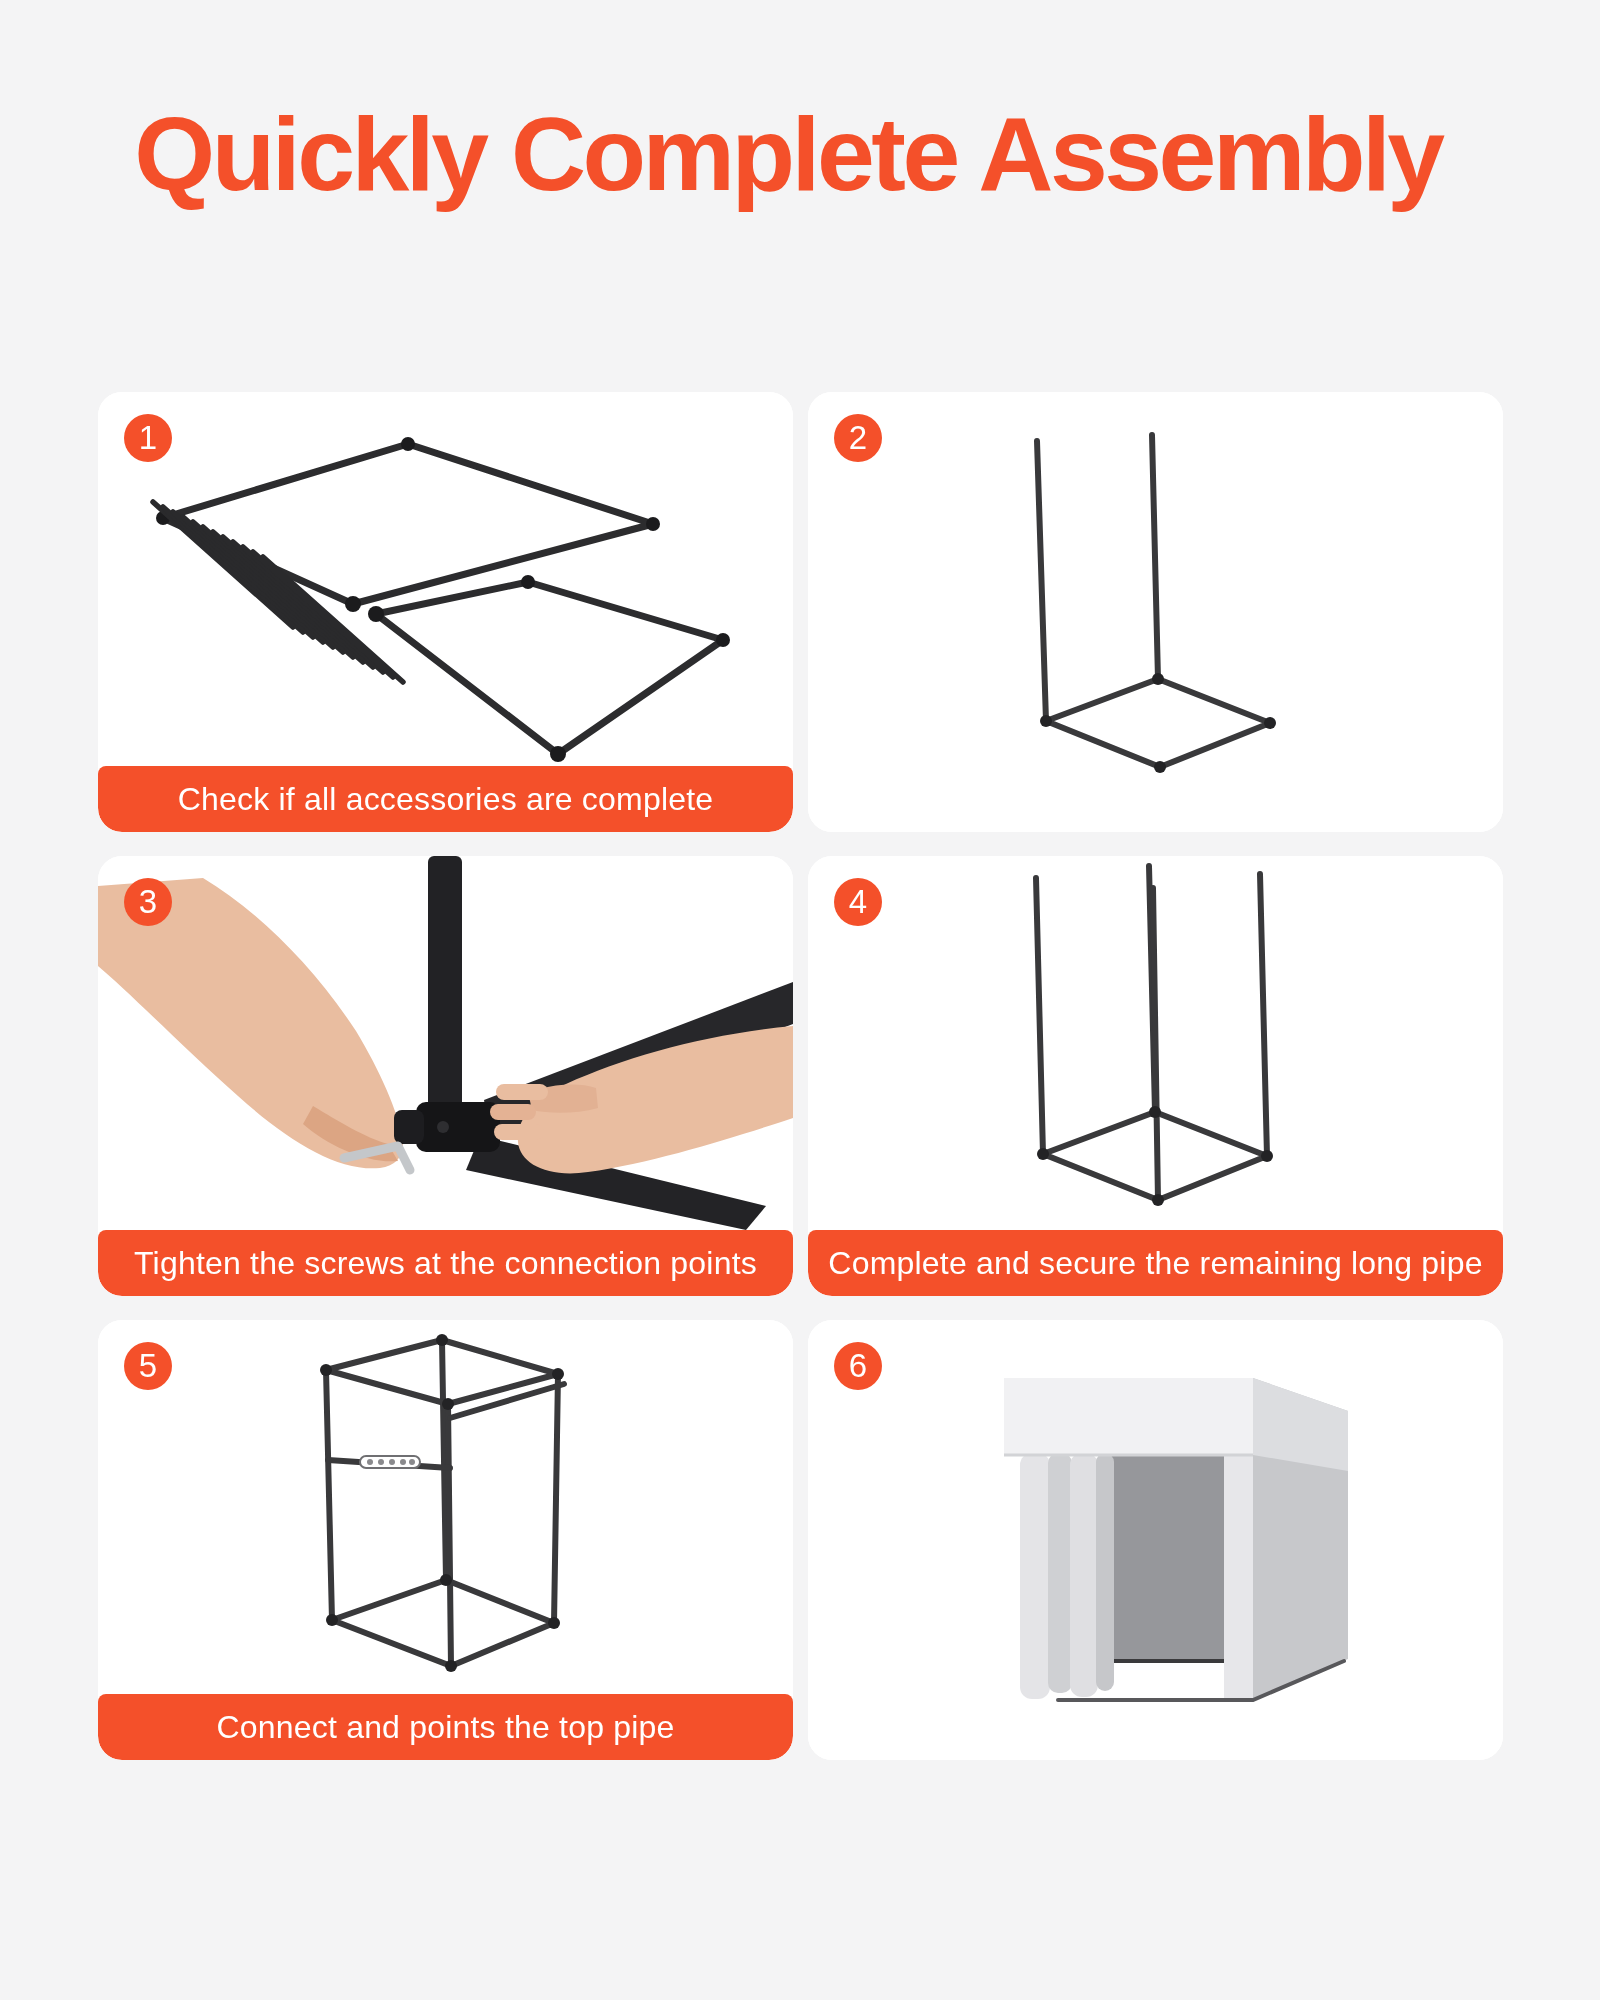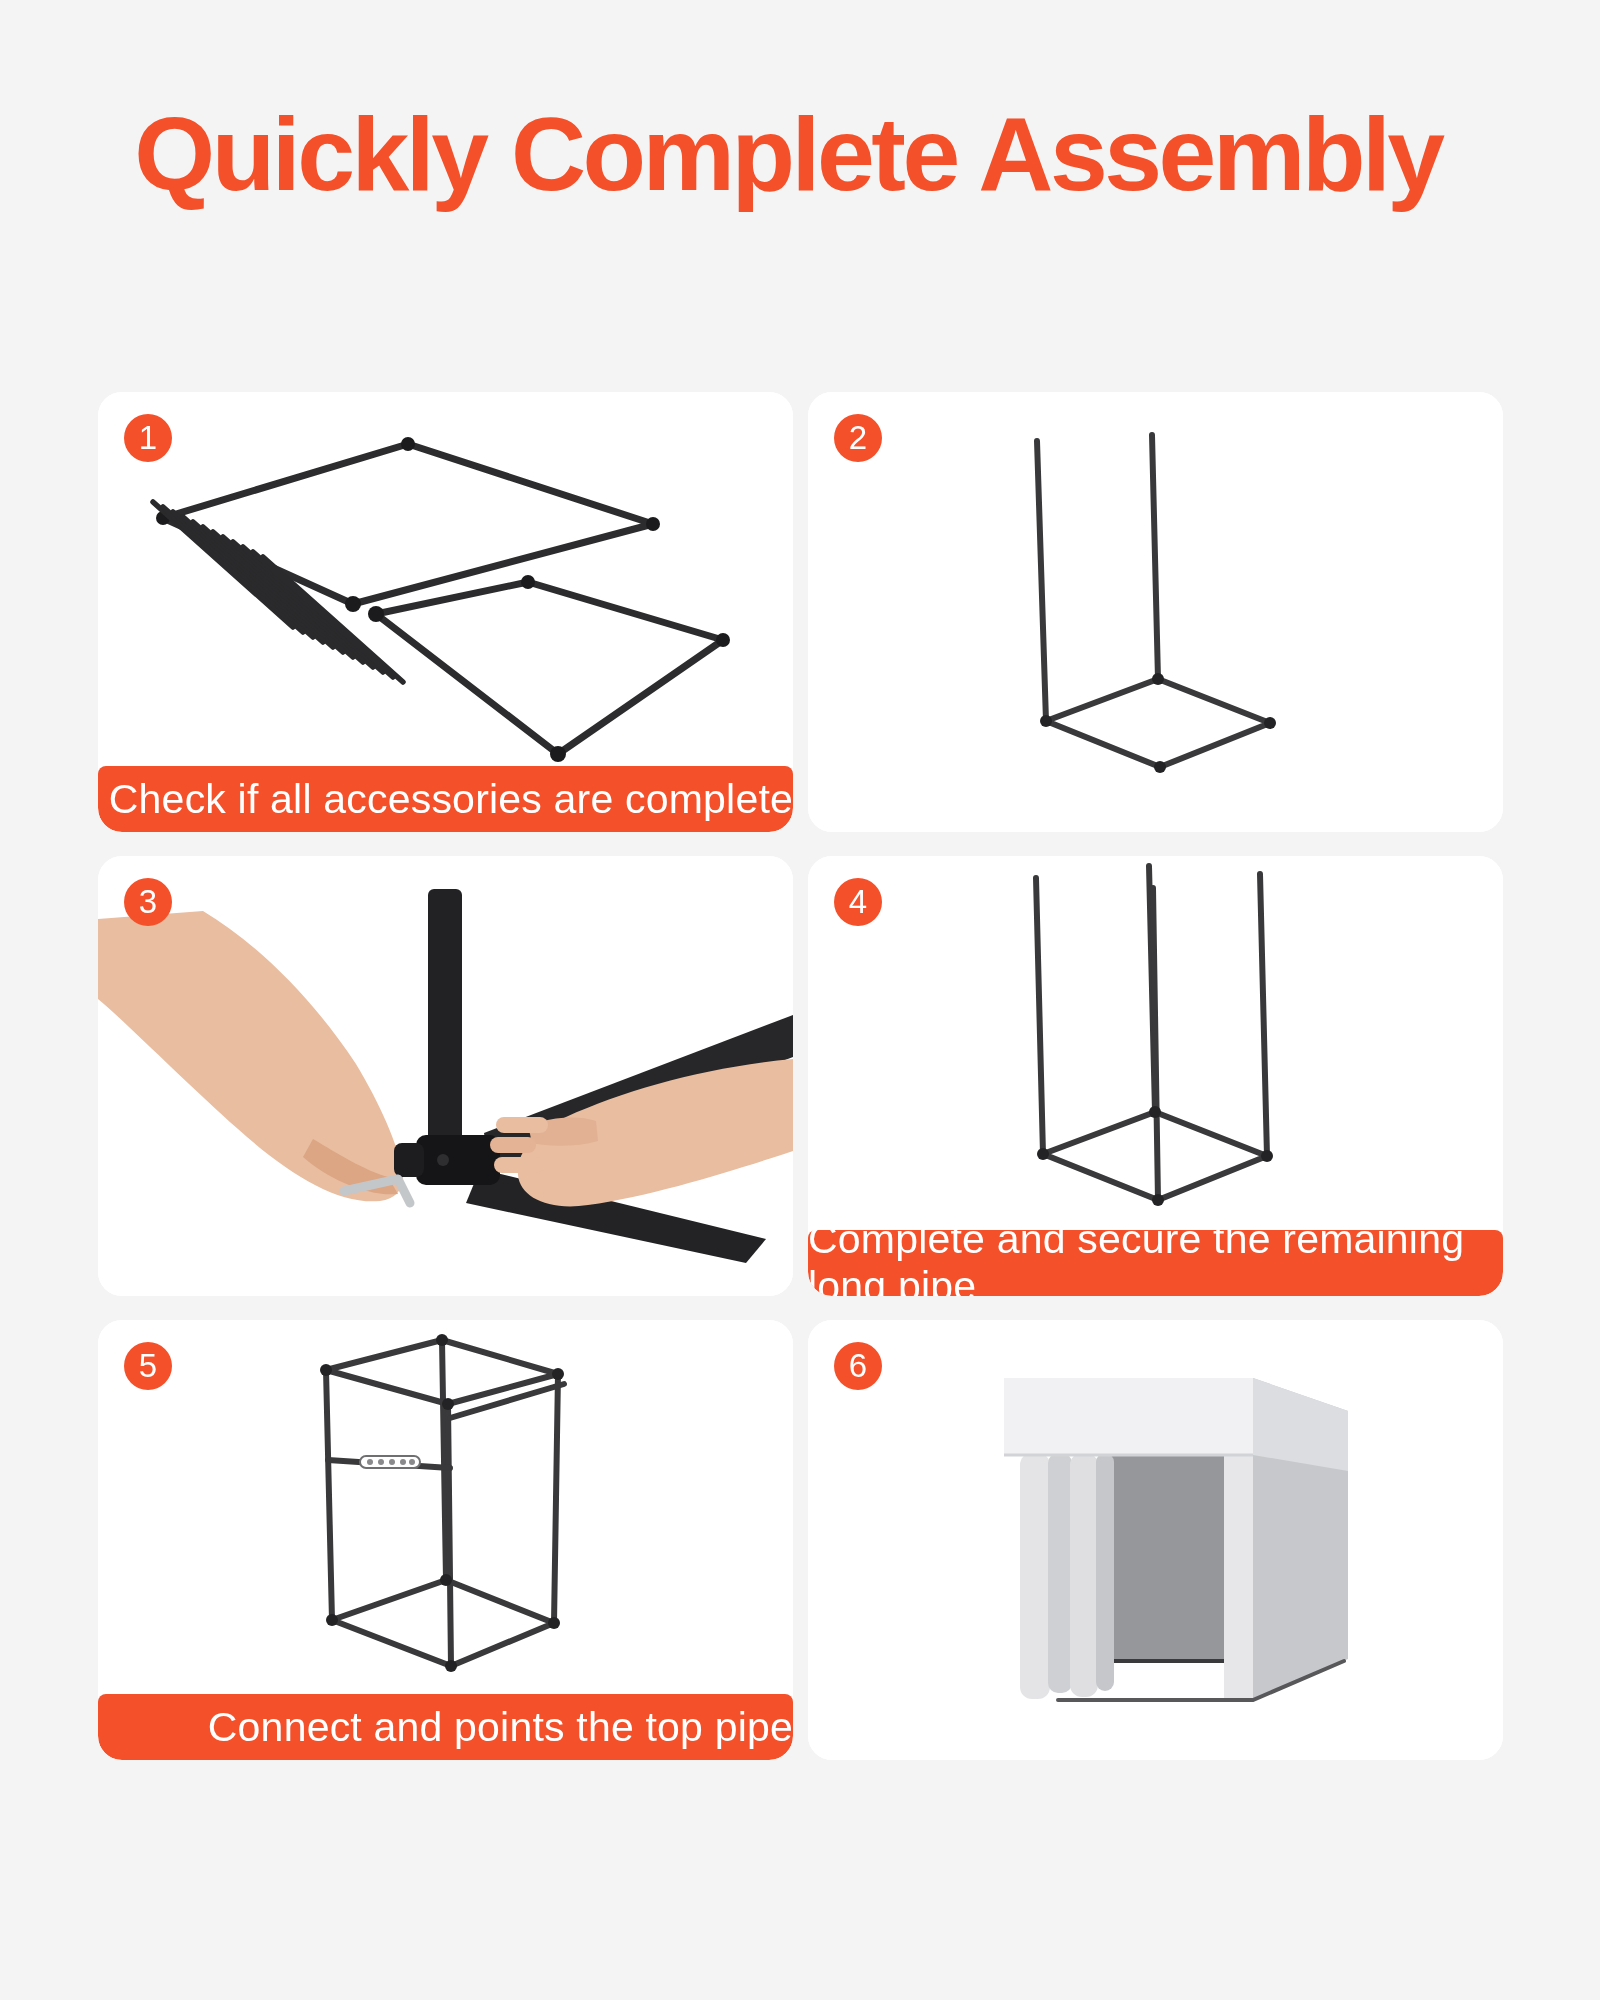--- a/index.html
+++ b/index.html
@@ -54,23 +54,23 @@
     line-height:48px;
     text-align:center;
   }
   .caption {
     flex:0 0 66px;
     height:66px;
     background:#f4502a;
     border-radius:8px 8px 24px 24px;
     display:flex;
     align-items:center;
-    justify-content:flex-end;
+    justify-content:center;
     color:#ffffff;
-    font-size:41px;
+    font-size:32px;
     letter-spacing:0.2px;
   }
 </style>
 </head>
 <body>
 
 <h1 class="title">Quickly Complete Assembly</h1>
 
 <div class="grid">
 
@@ -165,20 +165,23 @@
         <g>
           <path d="M695,170 C610,178 530,200 468,228 C438,242 418,262 420,286 C422,308 450,322 490,316 C560,306 640,280 695,262 Z" fill="#e9bda0"></path>
           <path d="M430,236 C455,228 480,226 498,232 L500,252 C478,258 452,258 434,254 Z" fill="#e2b193"></path>
           <rect x="398" y="228" width="52" height="16" rx="8" fill="#e9bda0"></rect>
           <rect x="392" y="248" width="46" height="16" rx="8" fill="#e4b294"></rect>
           <rect x="396" y="268" width="50" height="16" rx="8" fill="#e9bda0"></rect>
         </g>
       </svg>
       <div class="badge"><span>3</span></div>
     </div>
+    <div class="caption">
+        <span>Tighten the screws at the connection points</span>
+      </div>
   </section>
 
   <section class="card">
     <div class="img-area">
       <svg viewBox="0 0 695 374">
         <g stroke="#39393b" stroke-width="6" fill="none" stroke-linecap="round" stroke-linejoin="round">
           <polygon points="235,298 347,256 459,300 350,344"></polygon>
         </g>
         <g stroke="#39393b" stroke-width="6" stroke-linecap="round">
           <line x1="235" y1="298" x2="228" y2="22"></line>

